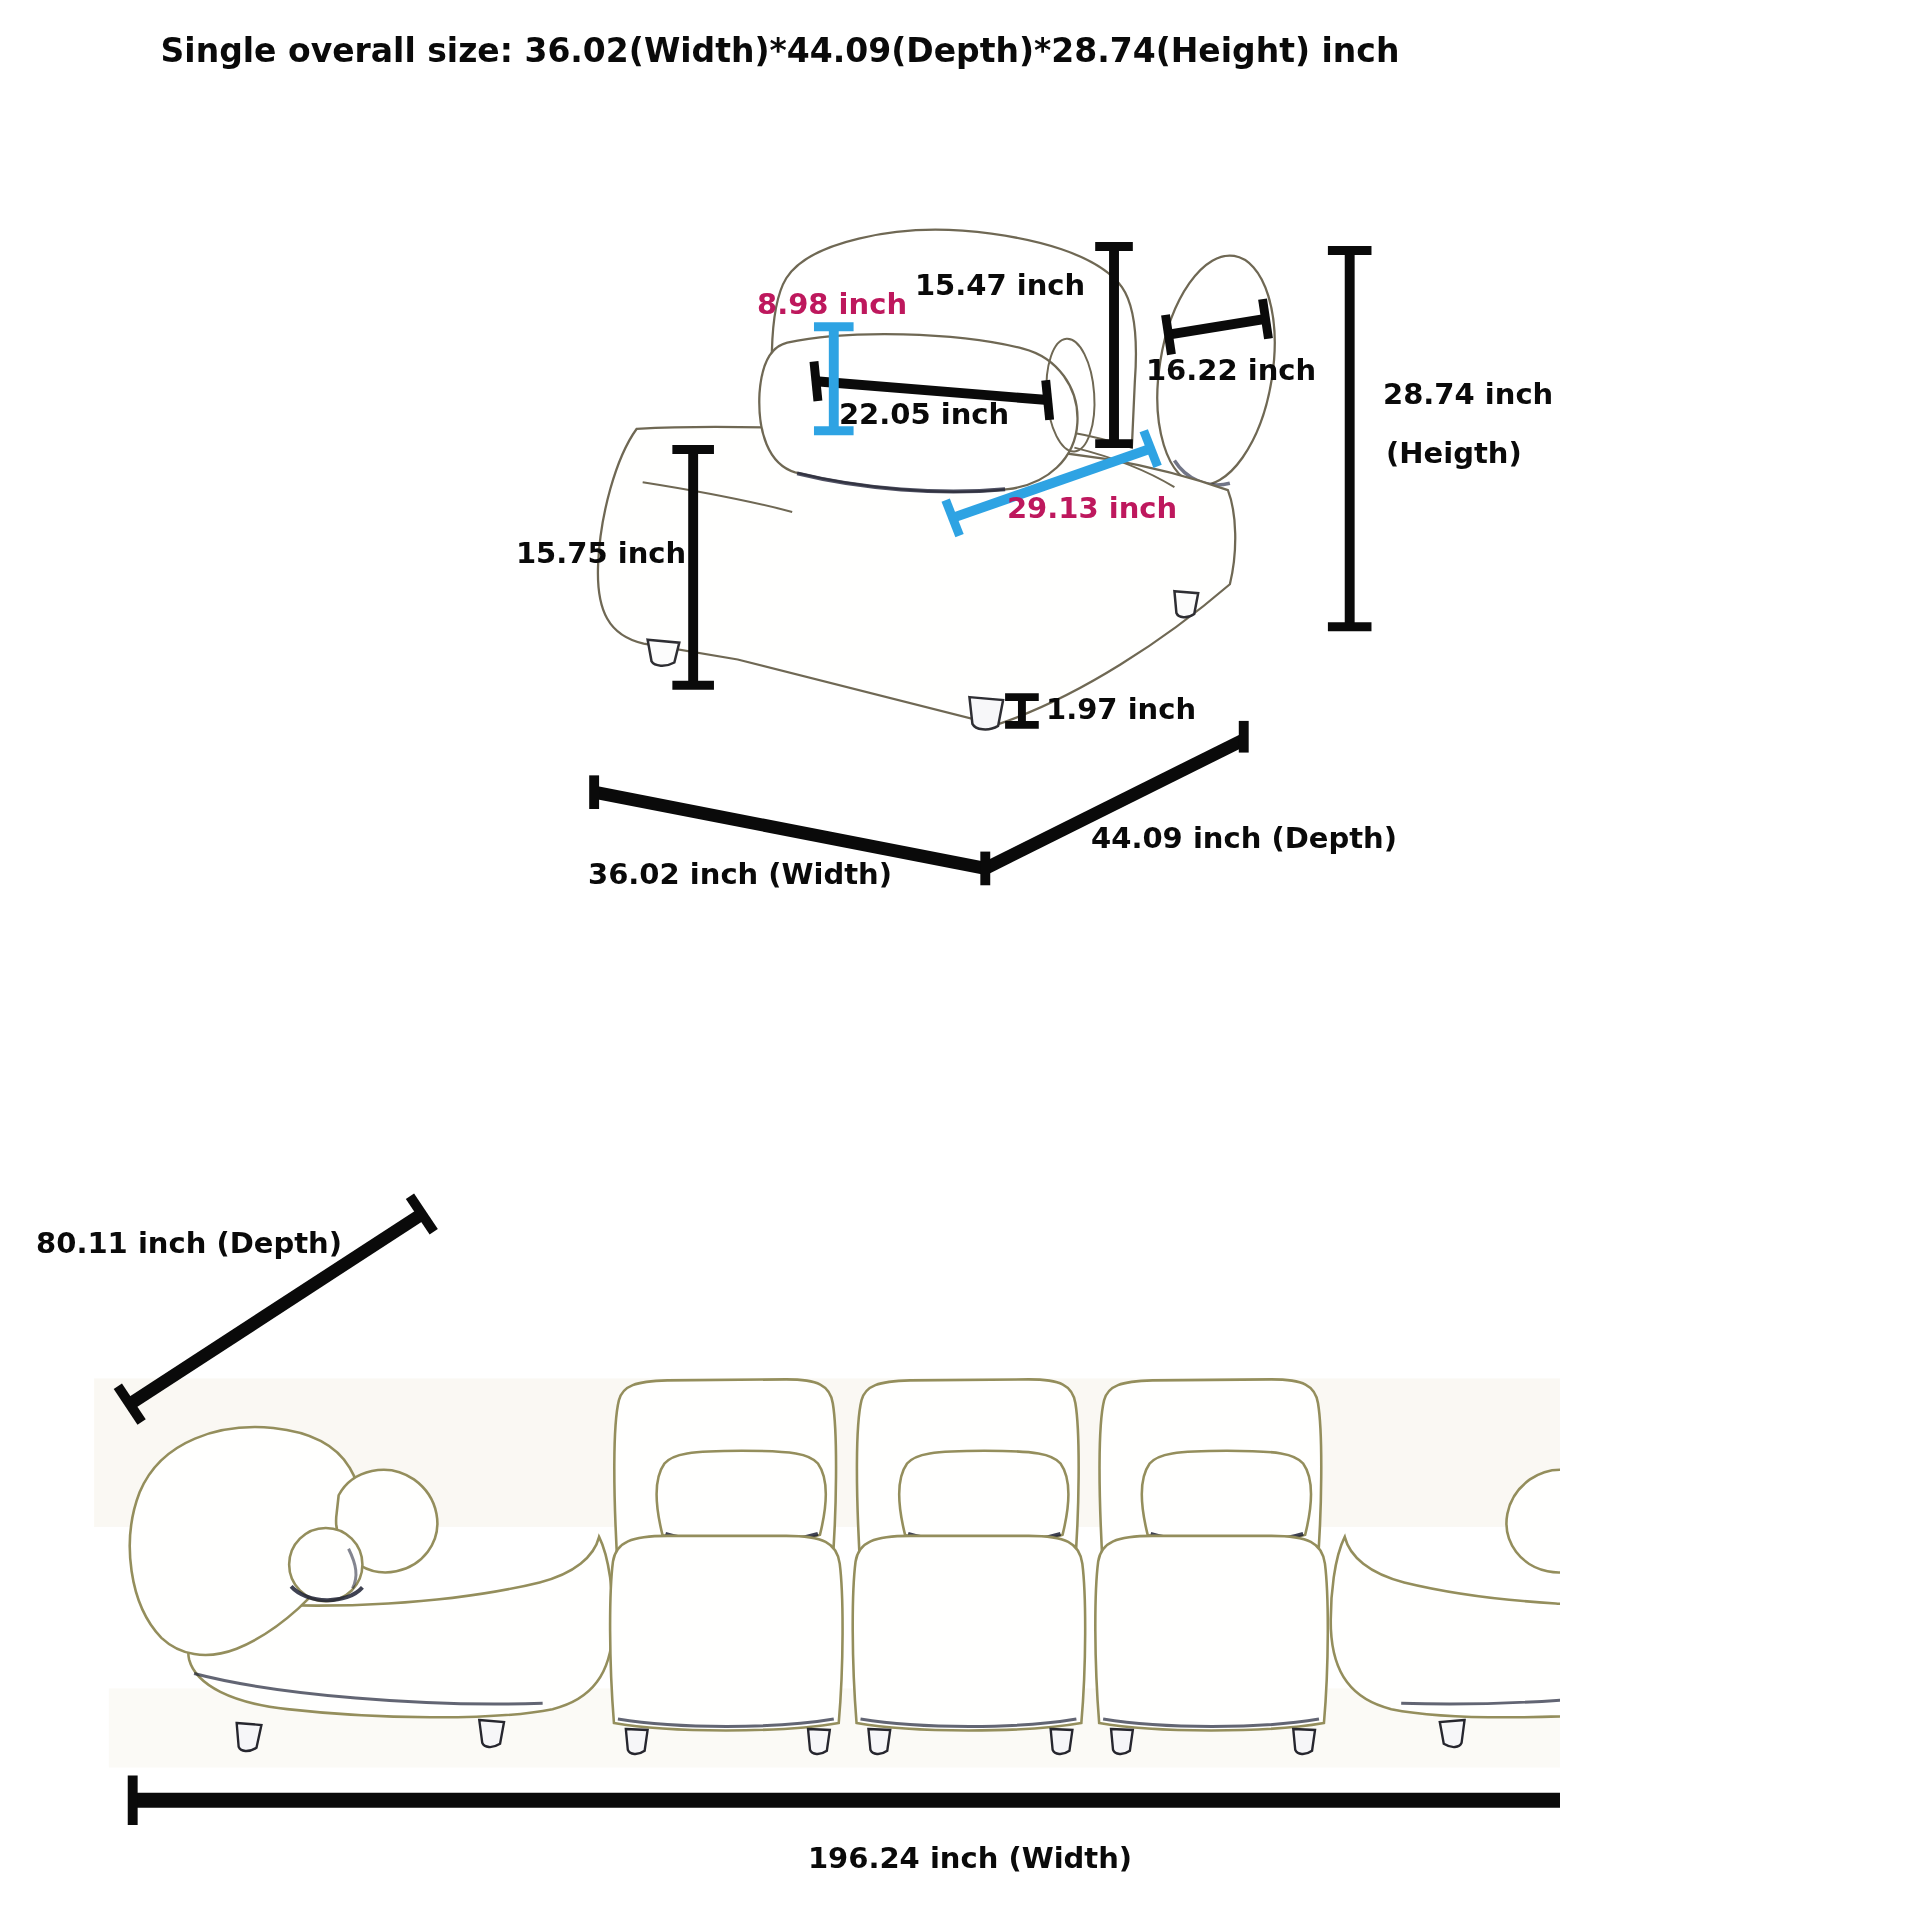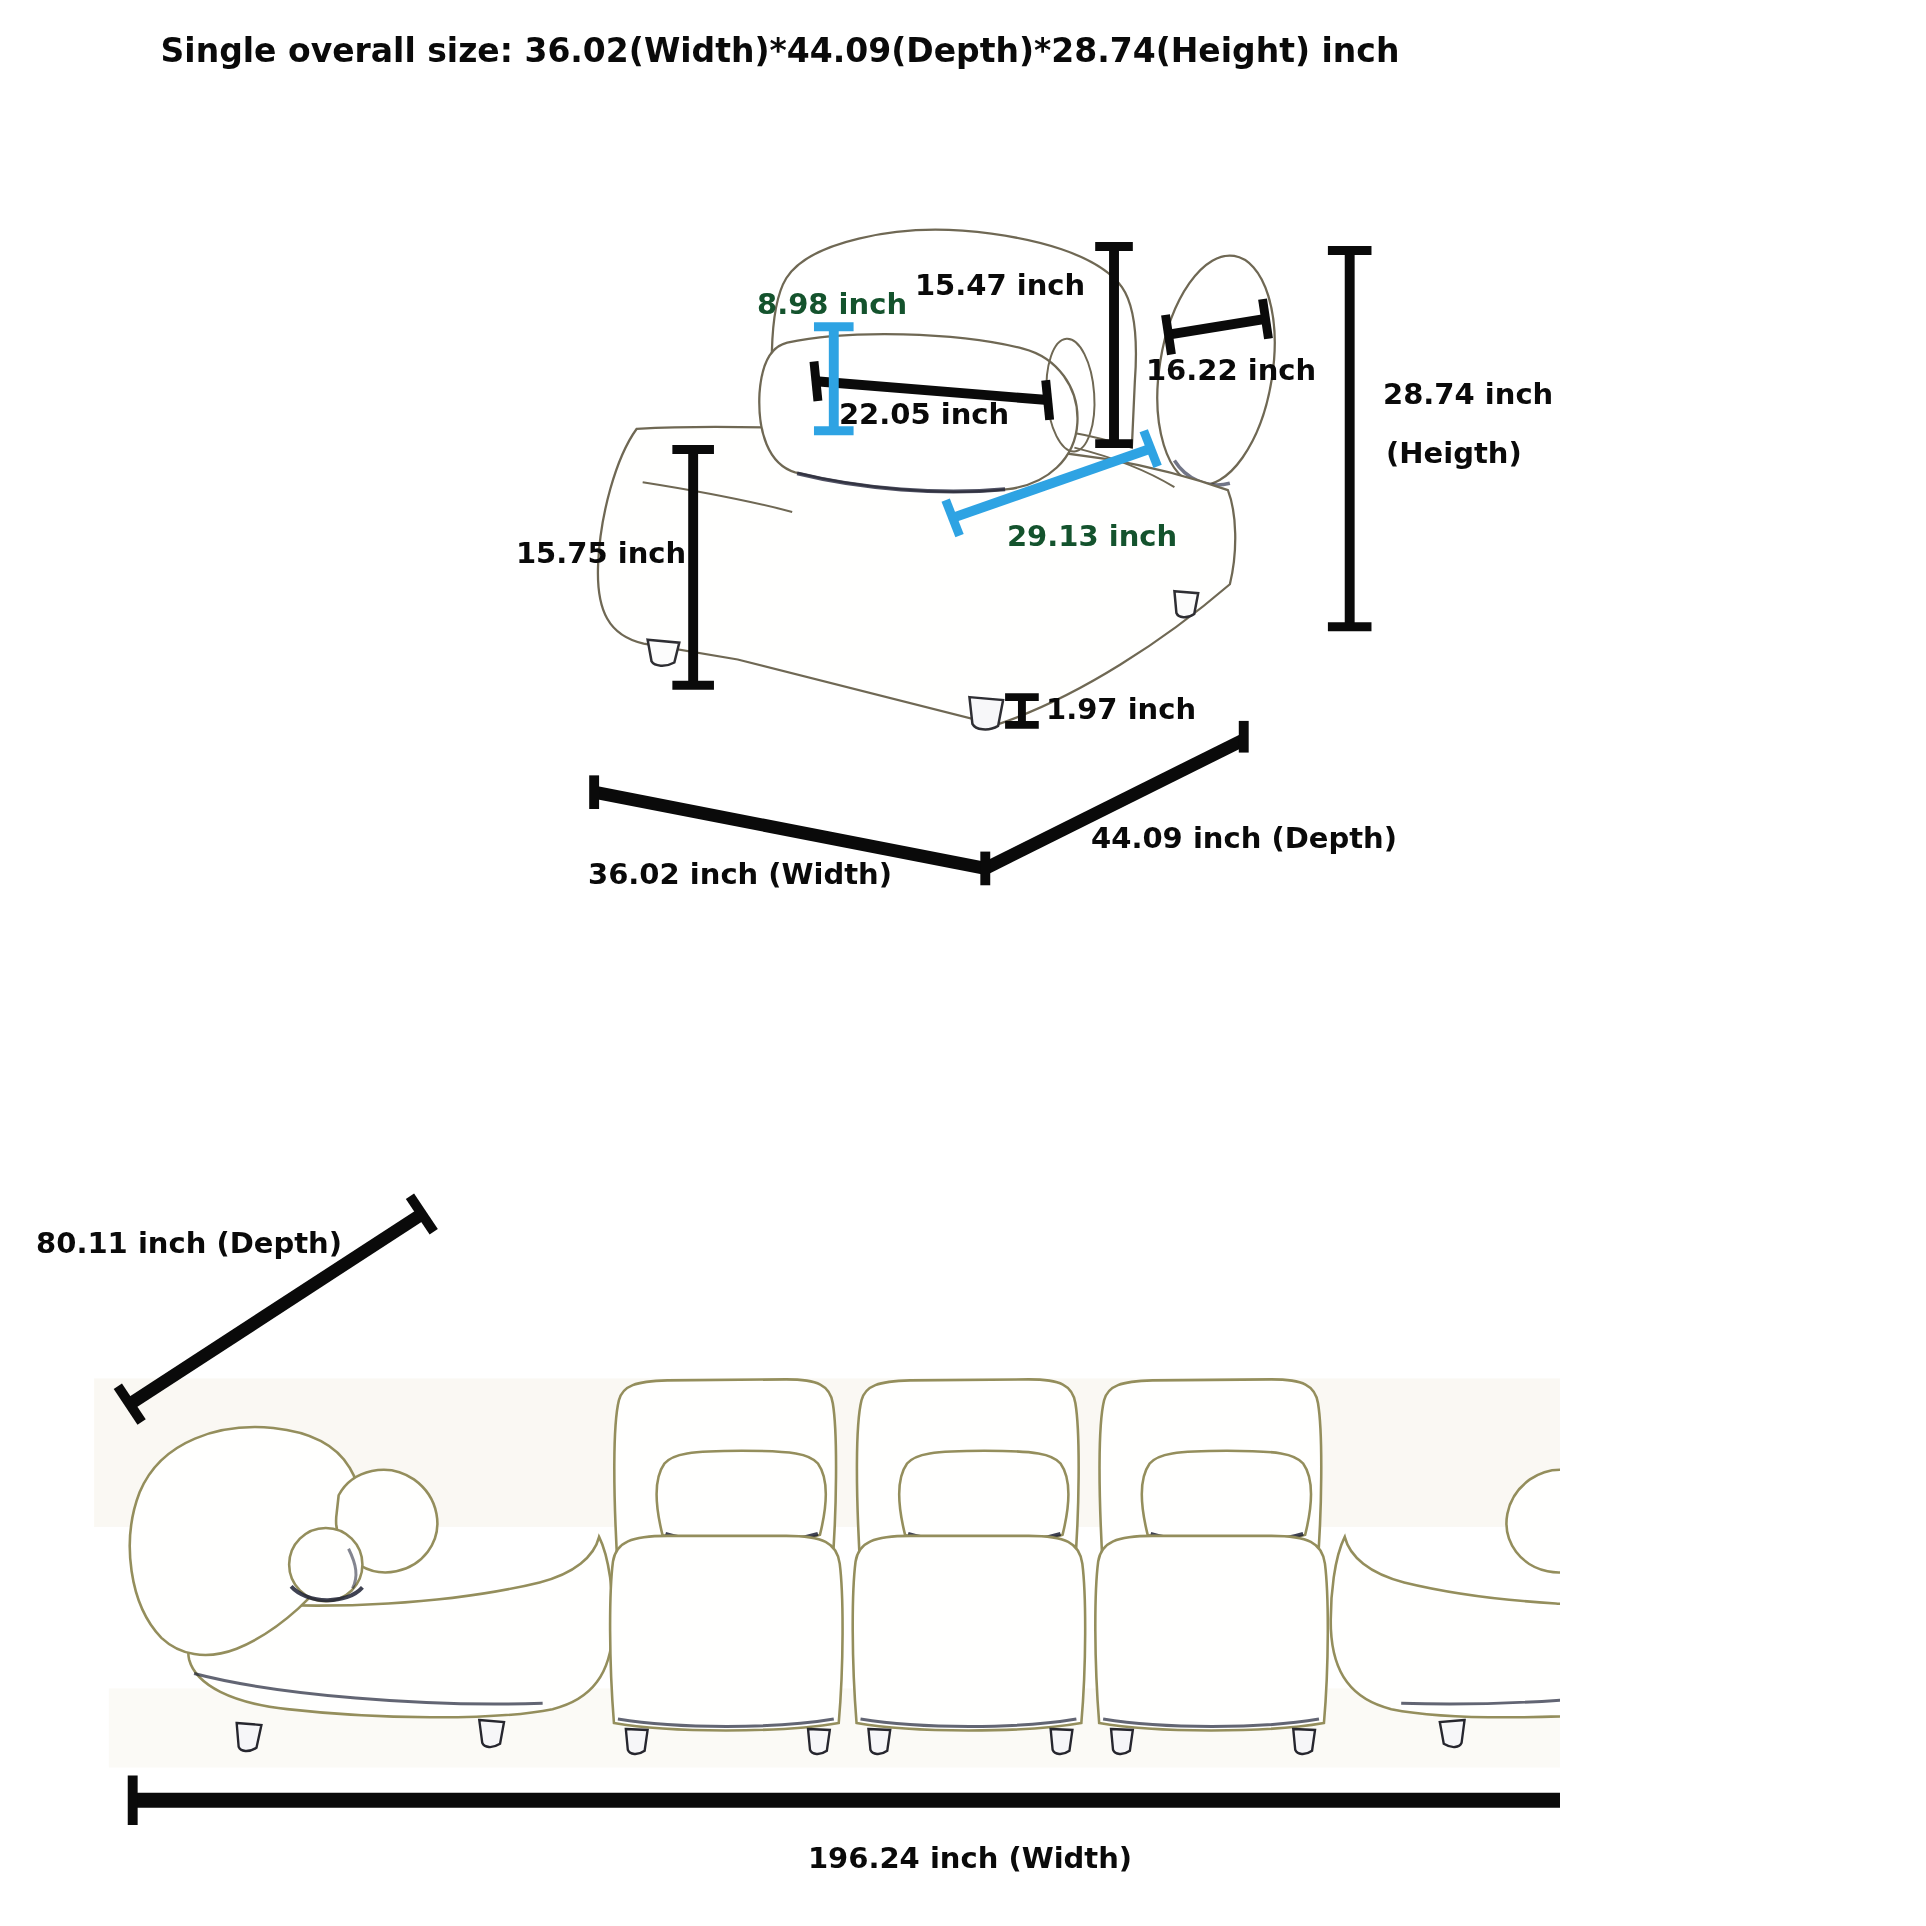--- a/index.html
+++ b/index.html
@@ -3,21 +3,21 @@
 <meta charset="utf-8">
 <style>
   html,body{margin:0;padding:0;background:#ffffff;}
   #stage{position:relative;width:1560px;height:1927px;background:#ffffff;overflow:hidden;
          font-family:"DejaVu Sans",sans-serif;}
   #linework{position:absolute;left:0;top:0;width:1927px;height:1927px;}
   .title{position:absolute;left:0;width:100%;text-align:center;
          font-weight:700;font-size:33px;color:#0a0a0a;white-space:nowrap;}
   .dim{position:absolute;font-weight:700;font-size:29px;color:#0a0a0a;white-space:nowrap;
        transform:translate(-50%,-50%);line-height:1;}
-  .dim.blue{color:#14532d;}
+  .dim.blue{color:#be185d;}
   .dim.leftalign{transform:translate(0,-50%);}
 </style>
 </head>
 <body>
 
 <div id="stage">
 
   <svg id="linework" viewBox="0 0 1946 1946" xmlns="http://www.w3.org/2000/svg" xmlns:xlink="http://www.w3.org/1999/xlink">
 
     <defs>
@@ -146,21 +146,21 @@
       <line x1="1169" y1="471" x2="1155" y2="435" stroke-width="9"></line>
     </g>
   </svg>
 
   <div class="title" style="top:31px;">Single overall size: 36.02(Width)*44.09(Depth)*28.74(Height) inch</div>
 
   <div class="dim" style="left:1000px;top:285px;text-align:center;">15.47 inch</div>
   <div class="dim blue" style="left:832px;top:304px;">8.98 inch</div>
   <div class="dim" style="left:924px;top:414px;">22.05 inch</div>
   <div class="dim" style="left:1231px;top:370px;">16.22 inch</div>
-  <div class="dim blue" style="left:1092px;top:536px;">29.13 inch</div>
+  <div class="dim blue" style="left:1092px;top:508px;">29.13 inch</div>
   <div class="dim leftalign" style="left:1383px;top:394px;">28.74 inch</div>
   <div class="dim leftalign" style="left:1386px;top:453px;">(Heigth)</div>
   <div class="dim" style="left:601px;top:553px;">15.75 inch</div>
   <div class="dim leftalign" style="left:1046px;top:709px;">1.97 inch</div>
   <div class="dim" style="left:740px;top:874px;">36.02 inch (Width)</div>
   <div class="dim" style="left:1244px;top:838px;">44.09 inch (Depth)</div>
 
   <div class="dim" style="left:189px;top:1243px;">80.11 inch (Depth)</div>
   <div class="dim" style="left:970px;top:1858px;">196.24 inch (Width)</div>
 

